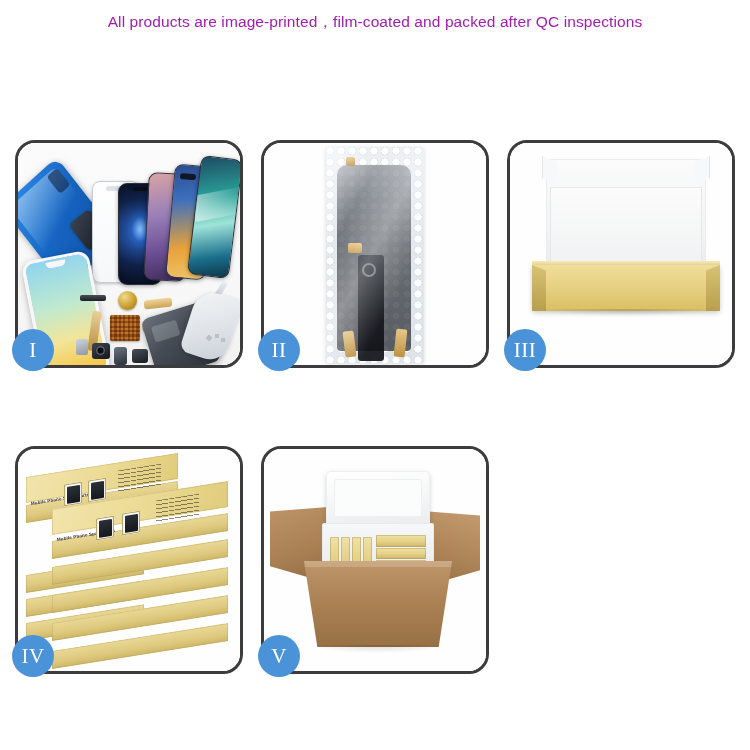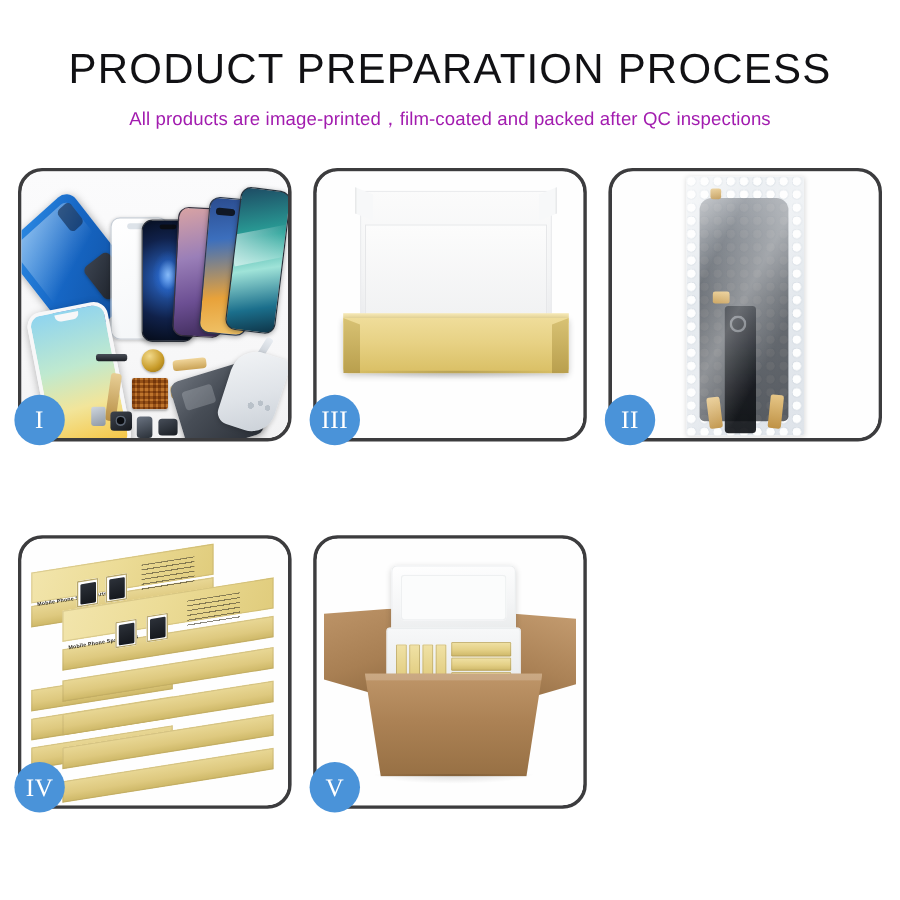--- a/index.html
+++ b/index.html
@@ -477,21 +477,20 @@
   }
   .p6 .bshadow{
     position:absolute; left:34px; top:166px; width:160px; height:8px;
     background: radial-gradient(ellipse at 50% 0%, rgba(0,0,0,.12), rgba(0,0,0,0) 72%);
   }
 </style>
 </head>
 <body>
 
 <div id="header">
-  <h1 id="title">PRODUCT PREPARATION PROCESS</h1>
   <p id="subtitle">All products are image-printed，film-coated and packed after QC inspections</p>
 </div>
 
 <div id="grid">
 
   <div class="panel p1">
     <div class="panel-inner">
       <div class="bg"></div>
 
       <div class="ph blueback"></div>
@@ -528,48 +527,48 @@
       <div class="sp5"></div>
 
       <div class="chassis"></div>
       <div class="screwdriver"></div>
       <div class="tool"></div>
       <div class="screws"></div>
     </div>
     <div class="badge">I</div>
   </div>
 
-  <div class="panel p3">
-    <div class="panel-inner">
-      <div class="bg"></div>
-      <div class="lid"></div>
-      <div class="foamsheet"></div>
-      <div class="bubblefill"></div>
-      <div class="trayrim"></div>
-      <div class="traybody"></div>
-      <div class="trayshadow"></div>
-    </div>
-    <div class="badge">III</div>
-  </div>
-
   <div class="panel p2">
     <div class="panel-inner">
       <div class="bg"></div>
       <div class="bagwrap">
         <div class="bag"></div>
         <div class="screen"></div>
         <div class="flexblk"></div>
         <div class="tapeD"></div>
         <div class="tapeA"></div>
         <div class="tapeB"></div>
         <div class="tapeC"></div>
         <div class="sheen"></div>
       </div>
     </div>
     <div class="badge">II</div>
+  </div>
+
+  <div class="panel p3">
+    <div class="panel-inner">
+      <div class="bg"></div>
+      <div class="lid"></div>
+      <div class="foamsheet"></div>
+      <div class="bubblefill"></div>
+      <div class="trayrim"></div>
+      <div class="traybody"></div>
+      <div class="trayshadow"></div>
+    </div>
+    <div class="badge">III</div>
   </div>
 
   <div class="panel p4">
     <div class="panel-inner">
       <div class="bg"></div>
 
       <div class="kbox" style="left:8px; top:118px; width:118px; height:26px;">
         <div class="front"></div>
       </div>
       <div class="kbox" style="left:8px; top:142px; width:118px; height:26px;">

